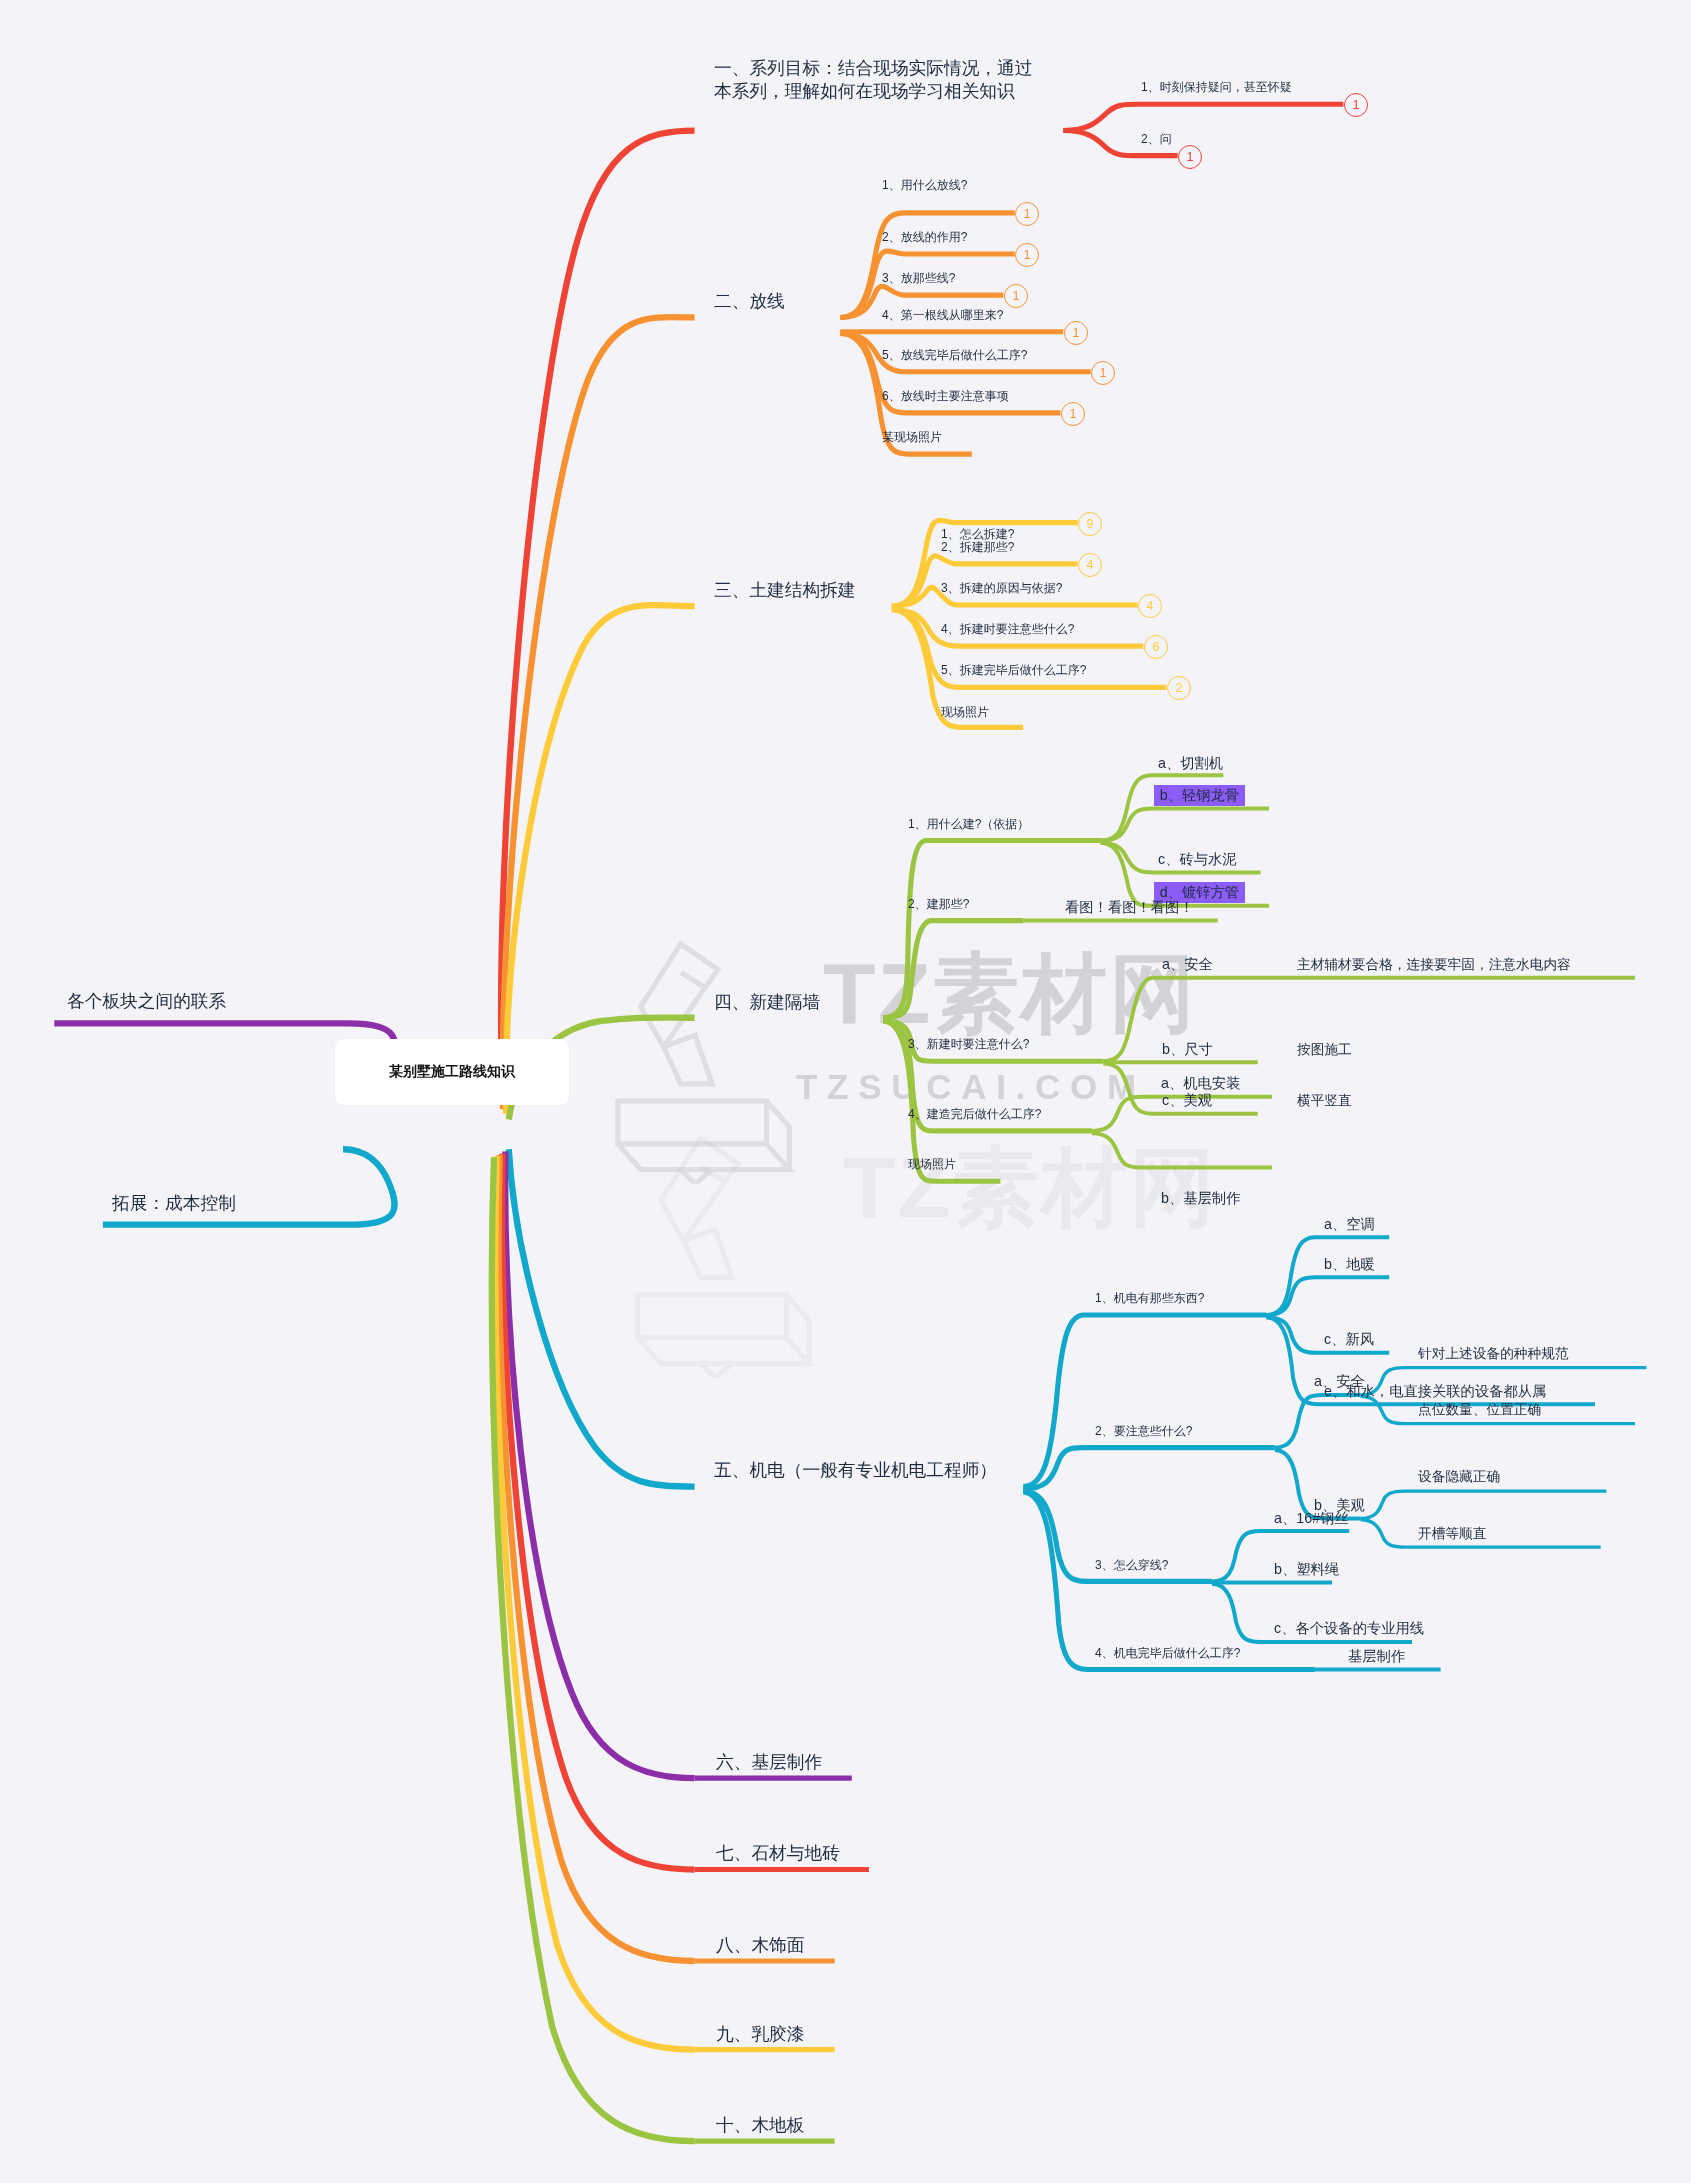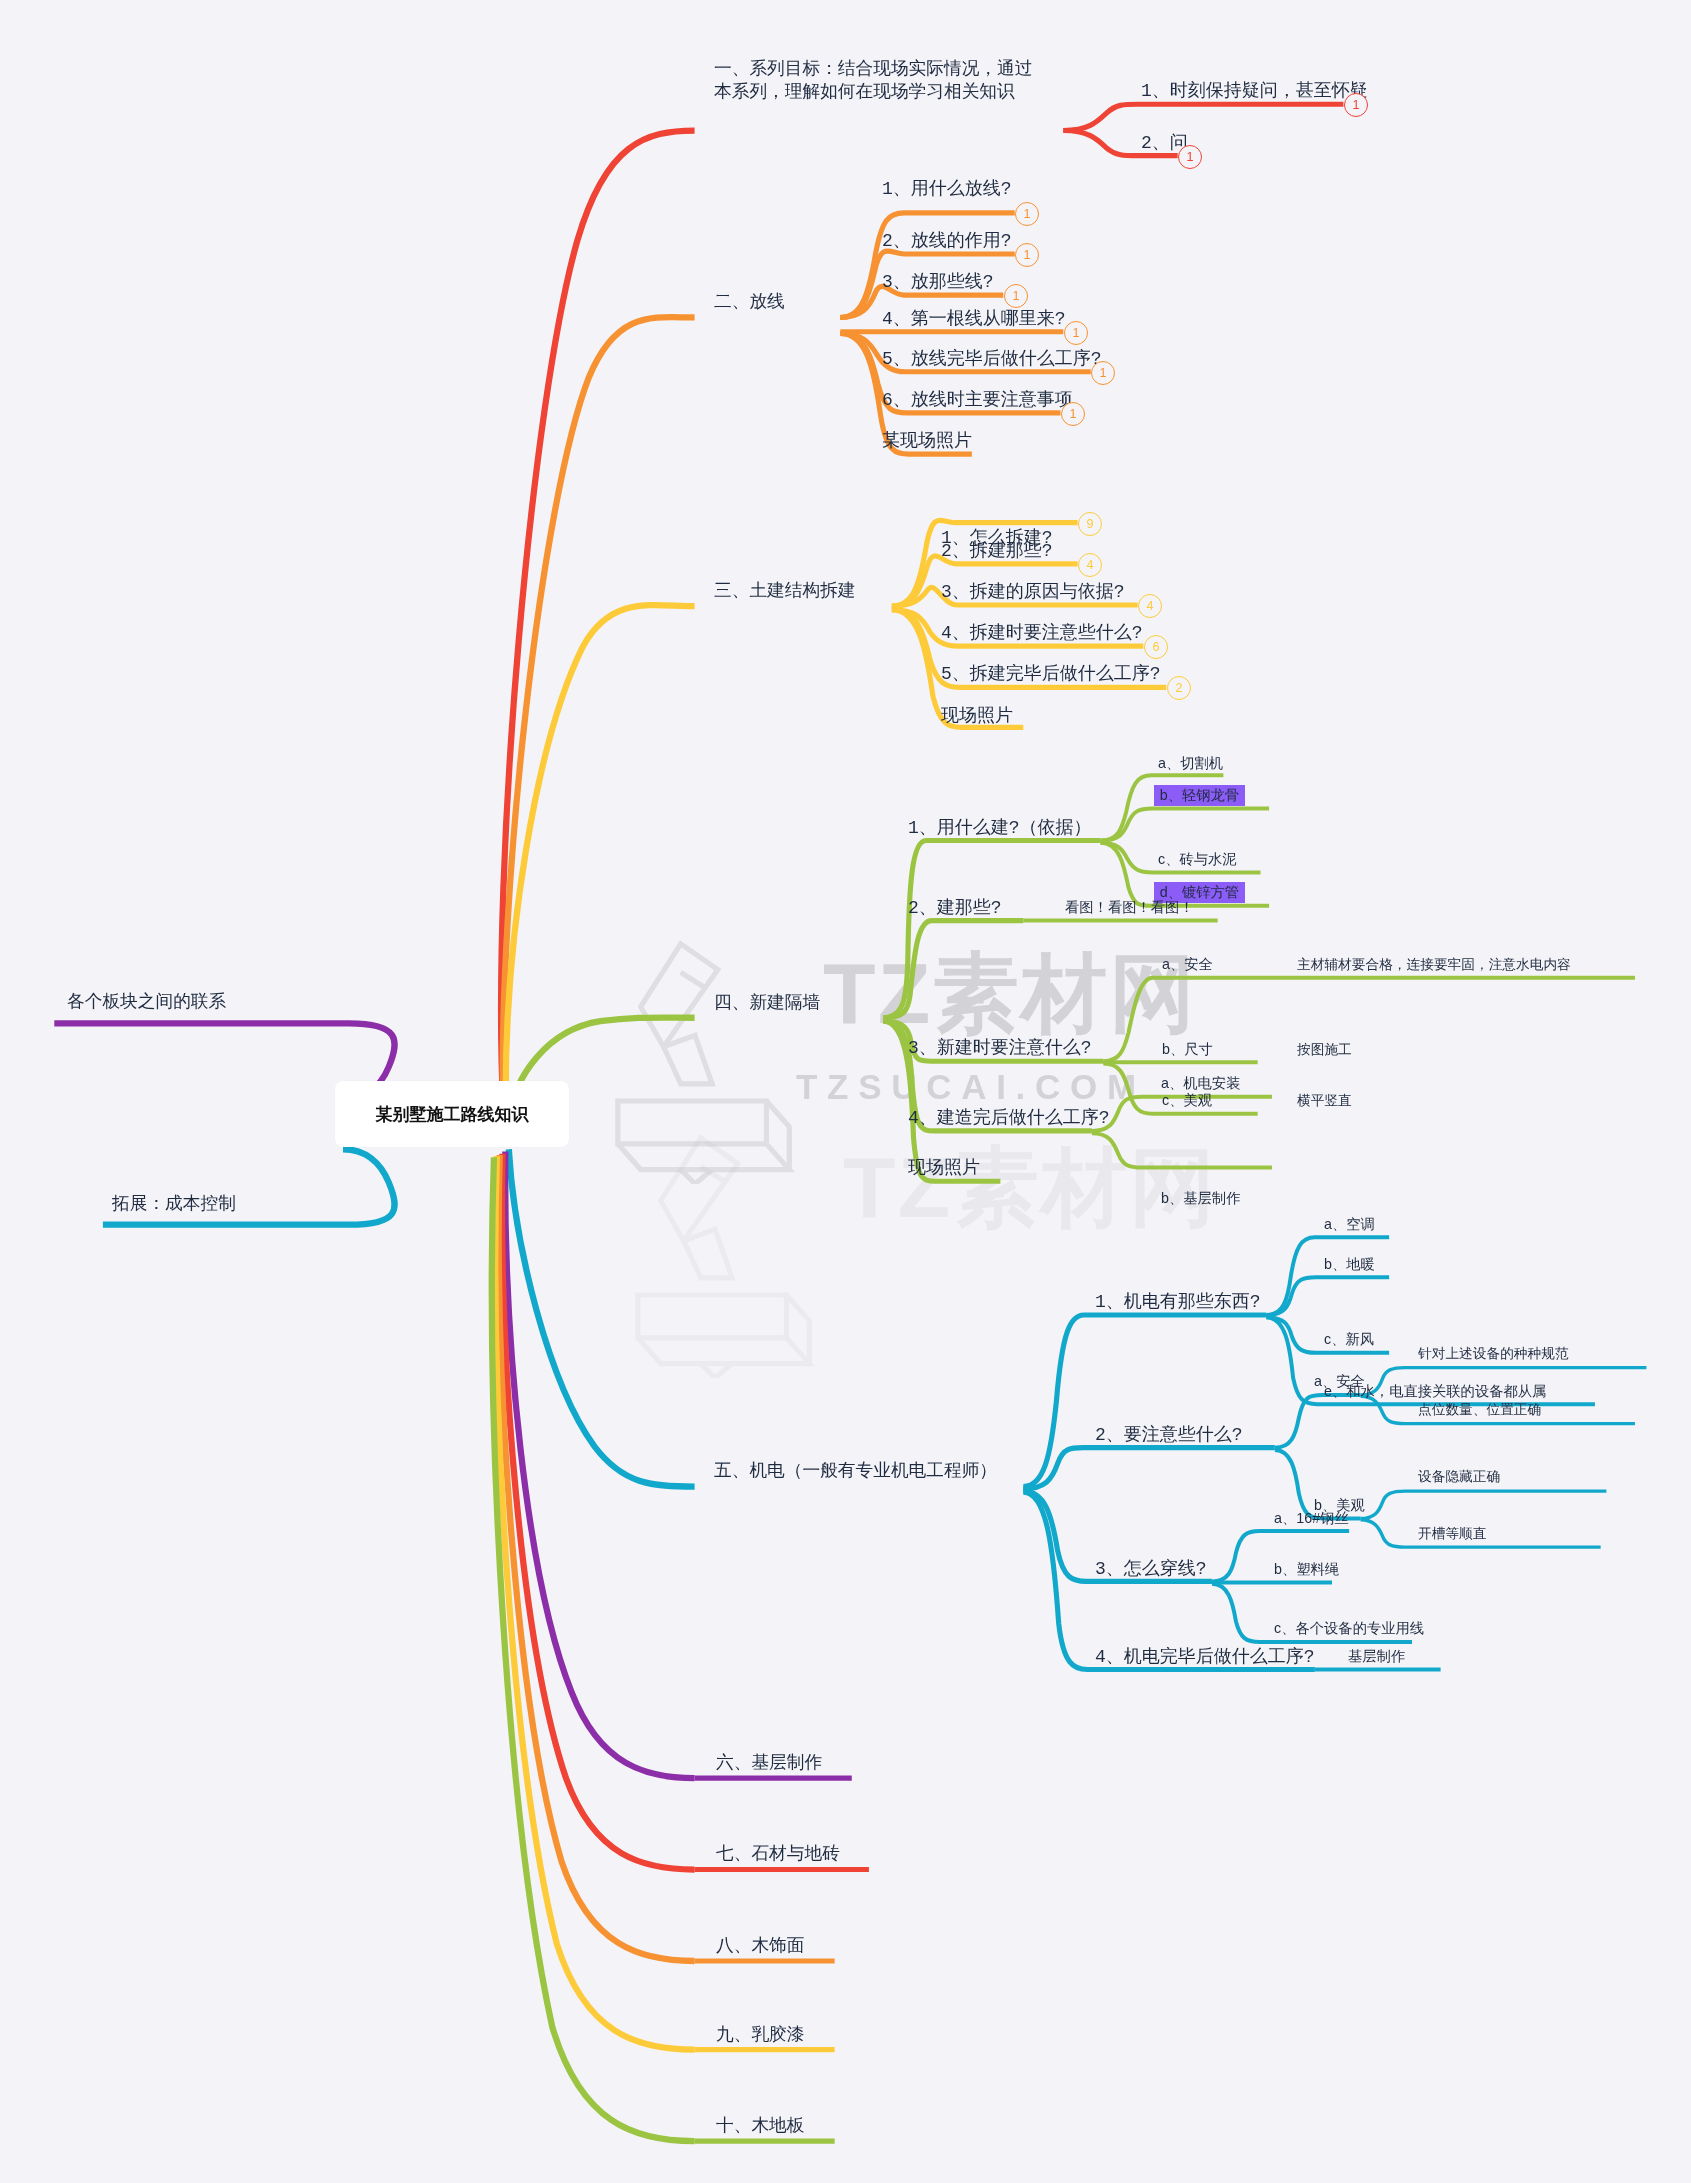--- a/index.html
+++ b/index.html
@@ -19,21 +19,21 @@
   .wm{position:absolute;color:#b9b9bd;opacity:.55;pointer-events:none;
       font-family:"Liberation Sans","DejaVu Sans",sans-serif;}
   .wm-big{font-size:86px;font-weight:700;letter-spacing:2.3px;margin-left:45px;}
   .wm-url{font-size:35px;font-weight:700;letter-spacing:9.7px;}
   .wm-logo{position:absolute;pointer-events:none;opacity:.45;}
   .wm-ghost{opacity:.18;}
 
   
   .node{position:absolute;white-space:nowrap;line-height:1.28;}
   .lvl1{font-size:17.7px;}
-  .lvl2{font-size:18px;font-family:Liberation Mono, monospace;}
+  .lvl2{font-size:12px;}
   .lvl3{font-size:14.3px;}
   .lvl4{font-size:13.7px;}
   .wrap{white-space:normal;}
 
   .hl{background:#8b5cf6;padding:1.7px 5.7px 2.9px 5.7px;text-align:right;}
 
   
   #center-node{
     position:absolute;
     background:#ffffff;
@@ -180,21 +180,21 @@
     <path d="M2300 2920 L 2520 2920" fill="none" stroke="#11a8cc" stroke-width="7"></path>
 
     <path d="M1215 3110 L 1490 3110" fill="none" stroke="#8b2ea8" stroke-width="9"></path>
     <path d="M1215 3270 L 1520 3270" fill="none" stroke="#ee4335" stroke-width="9"></path>
     <path d="M1215 3430 L 1460 3430" fill="none" stroke="#f79232" stroke-width="9"></path>
     <path d="M1215 3585 L 1460 3585" fill="none" stroke="#fdcb3a" stroke-width="9"></path>
     <path d="M1215 3745 L 1460 3745" fill="none" stroke="#9cc443" stroke-width="9"></path>
 
   </svg>
 
-  <div id="center-node" style="left:335px;top:1081px;width:234px;height:66px;font-size:17px;">
+  <div id="center-node" style="left:335px;top:1039px;width:234px;height:66px;font-size:14px;">
     <span>某别墅施工路线知识</span>
   </div>
 
   <div class="node lvl1" style="left:67px;top:990px;text-align:center;">
     <span>各个板块之间的联系</span>
   </div>
   <div class="node lvl1" style="left:112px;top:1192px;">
     <span>拓展：成本控制</span>
   </div>
 

